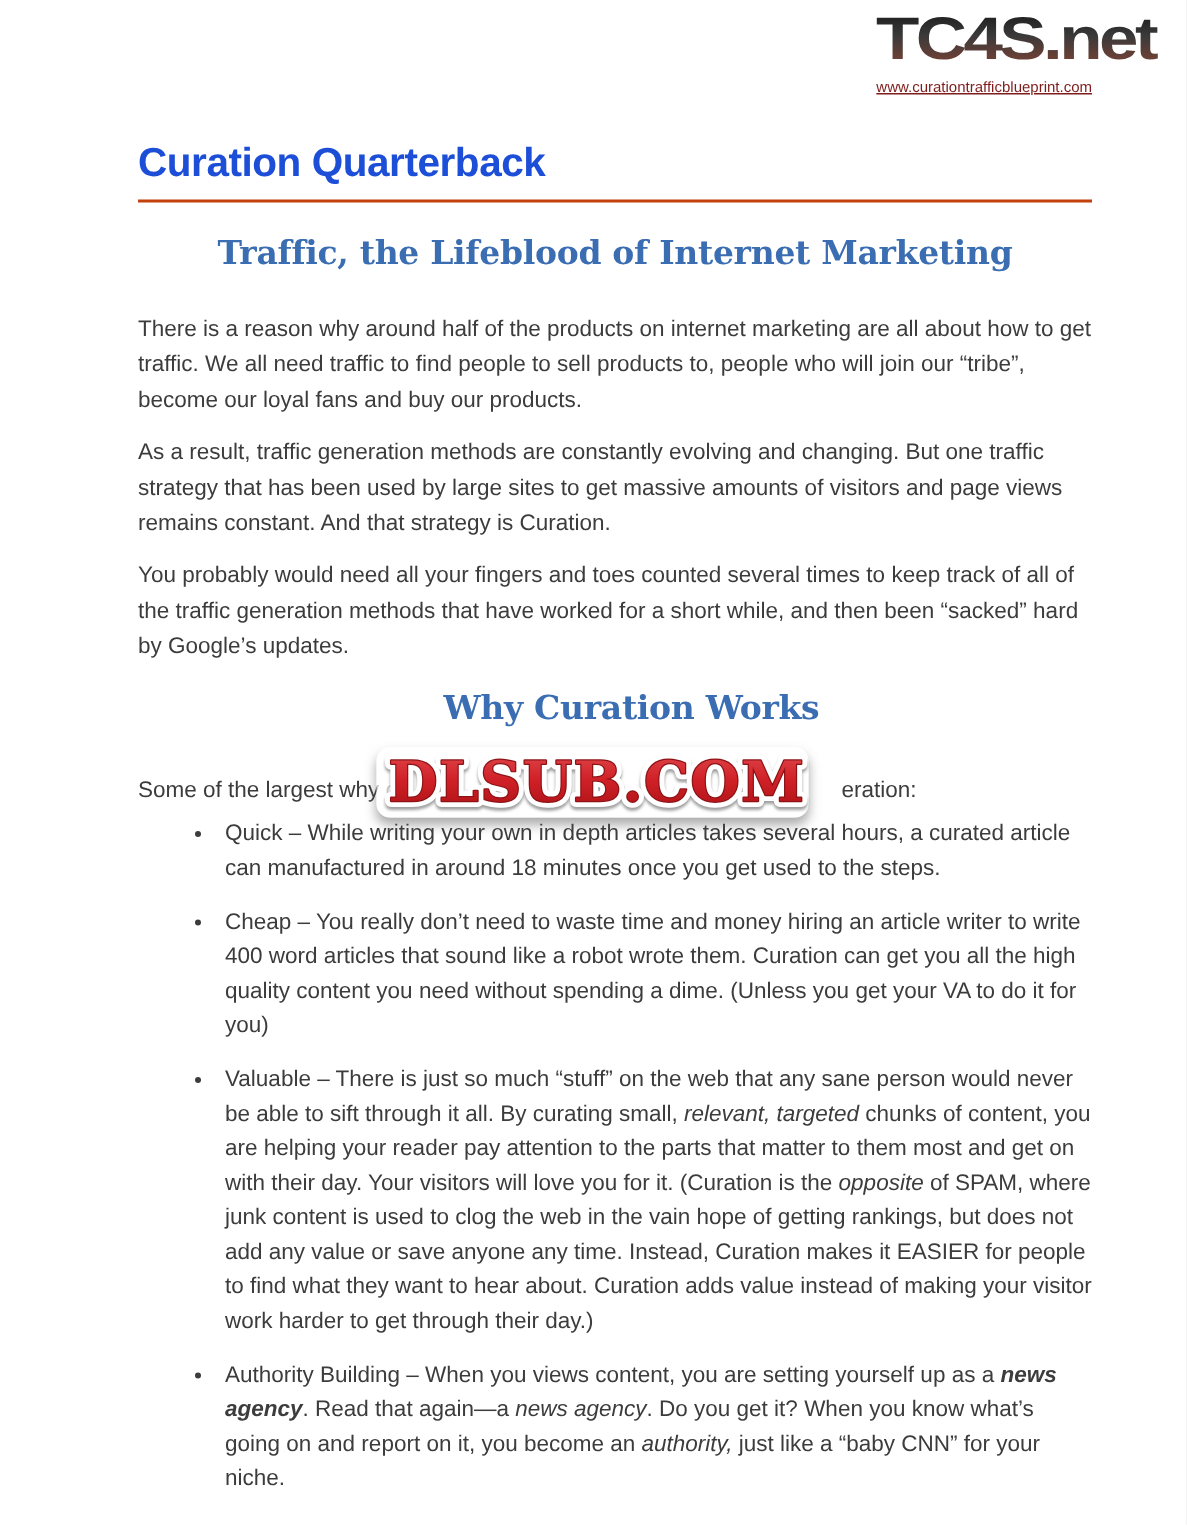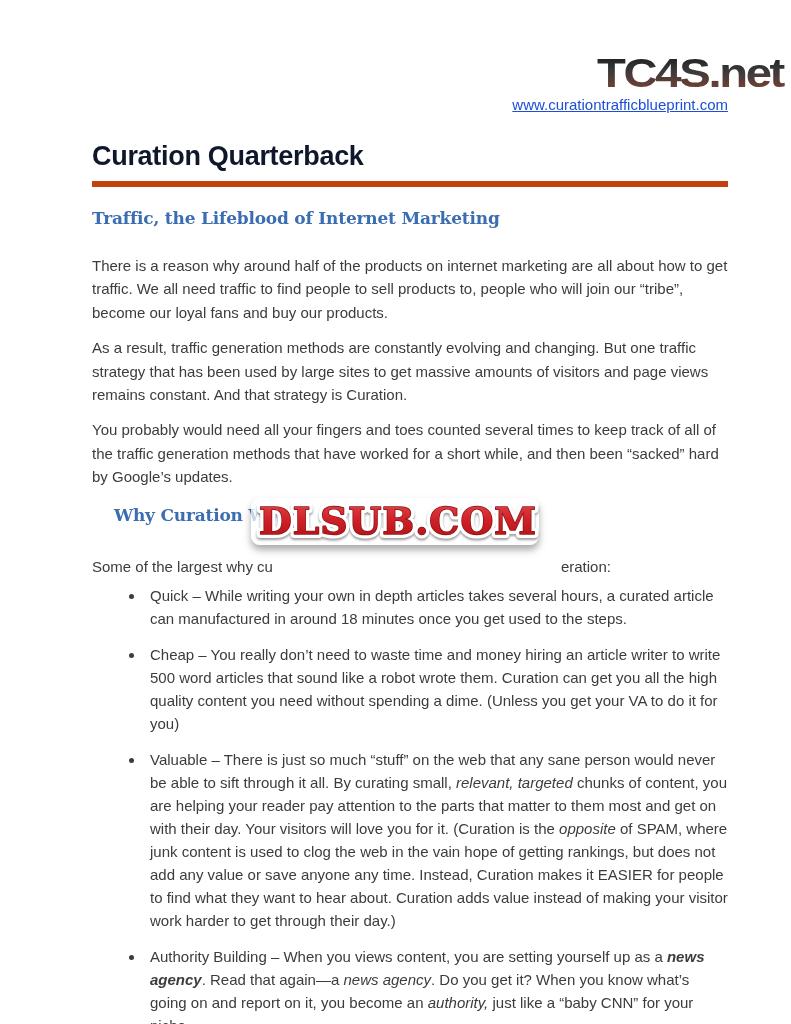--- a/index.html
+++ b/index.html
@@ -7,36 +7,36 @@
     position:relative;
     width:791px;height:1024px;
     margin:0 auto;
     background:#ffffff;
     overflow:hidden;
     font-family:"Liberation Sans",sans-serif;
     color:#3c3c3c;
   }
   
   .hdr{padding-top:5px;text-align:right;}
-  .hdr .logo-wrap{padding-right:5px;line-height:0;margin-top:48px;}
+  .hdr .logo-wrap{padding-right:18px;line-height:0;}
   .hdr .site-link-row{padding-right:63px;margin-top:1px;}
-  a.lnk{color:#1d4ed8;text-decoration:underline;cursor:pointer;font-size:15px;}
+  a.lnk{color:#7f1d1d;text-decoration:underline;cursor:pointer;font-size:10px;}
   
   .content{padding:0 63px 0 92px;}
   h1.title{
     margin:27px 0 0 0;
     font-size:27px;letter-spacing:-0.3px;
-    color:#0f172a;font-weight:bold;
-    padding-bottom:9px;border-bottom:6px solid #c2410c;
+    color:#1d4ed8;font-weight:bold;
+    padding-bottom:9px;border-bottom:2px solid #c2410c;
   }
   h2.sect{
     margin:21px 0 0 0;
     font-family:"DejaVu Serif",serif;
-    font-size:17px;font-weight:bold;
-    color:#3a6db1;letter-spacing:-0.2px;
+    font-size:22px;font-weight:bold;
+    color:#3a6db1;letter-spacing:-0.2px;text-align:center;
   }
   h2.sect.second{margin-top:16px;margin-left:22px;}
   p.body{font-size:15px;line-height:23.4px;margin:12px 0 9px 0;}
   p.first{margin-top:26px;}
   p.intro{margin-top:30px;margin-bottom:0;}
   .intro-gap{display:inline-block;width:288px;}
   ul.reasons{
     margin:6px 0 0 0;padding:0 0 0 53px;
     list-style:disc outside;
   }
@@ -88,21 +88,21 @@
     <p class="body first">There is a reason why around half of the products on internet marketing are all about how to get traffic. We all need traffic to find people to sell products to, people who will join our “tribe”, become our loyal fans and buy our products.</p>
     <p class="body">As a result, traffic generation methods are constantly evolving and changing. But one traffic strategy that has been used by large sites to get massive amounts of visitors and page views remains constant. And that strategy is Curation.</p>
     <p class="body">You probably would need all your fingers and toes counted several times to keep track of all of the traffic generation methods that have worked for a short while, and then been “sacked” hard by Google’s updates.</p>
 
     <h2 class="sect second">Why Curation Works</h2>
 
     <p class="body intro"><span>Some of the largest why cu</span><span class="intro-gap"></span><span>eration:</span></p>
 
     <ul class="reasons">
         <li><span>Quick – While writing your own in depth articles takes several hours, a curated article can manufactured in around 18 minutes once you get used to the steps.</span></li>
-        <li><span>Cheap – You really don’t need to waste time and money hiring an article writer to write 500 word articles that sound like a robot wrote them. Curation can get you all the high quality content you need without spending a dime. (Unless you get your VA to do it for you)</span></li>
+        <li><span>Cheap – You really don’t need to waste time and money hiring an article writer to write 400 word articles that sound like a robot wrote them. Curation can get you all the high quality content you need without spending a dime. (Unless you get your VA to do it for you)</span></li>
         <li><span>Valuable – There is just so much “stuff” on the web that any sane person would never be able to sift through it all. By curating small, </span><span class="seg-i">relevant, targeted</span><span> chunks of content, you are helping your reader pay attention to the parts that matter to them most and get on with their day. Your visitors will love you for it. (Curation is the </span><span class="seg-i">opposite</span><span> of SPAM, where junk content is used to clog the web in the vain hope of getting rankings, but does not add any value or save anyone any time. Instead, Curation makes it EASIER for people to find what they want to hear about. Curation adds value instead of making your visitor work harder to get through their day.)</span></li>
         <li><span>Authority Building – When you views content, you are setting yourself up as a </span><span class="seg-bi">news agency</span><span>. Read that again—a </span><span class="seg-i">news agency</span><span>. Do you get it? When you know what’s going on and report on it, you become an </span><span class="seg-i">authority,</span><span> just like a “baby CNN” for your niche.</span></li>
       </ul>
 
   </div>
 
   <div class="watermark">
     <svg width="294" height="47" viewBox="0 0 294 47" xmlns="http://www.w3.org/2000/svg">
       <defs>
         <linearGradient id="gWm" x1="0" y1="0" x2="0" y2="1">

